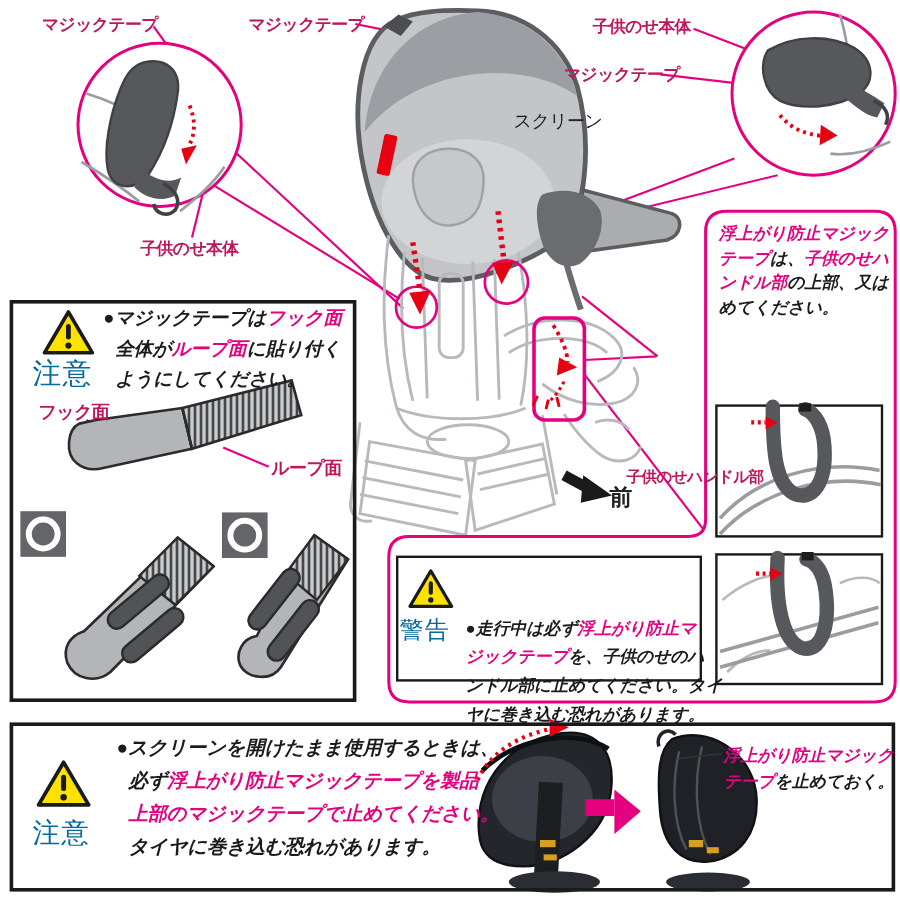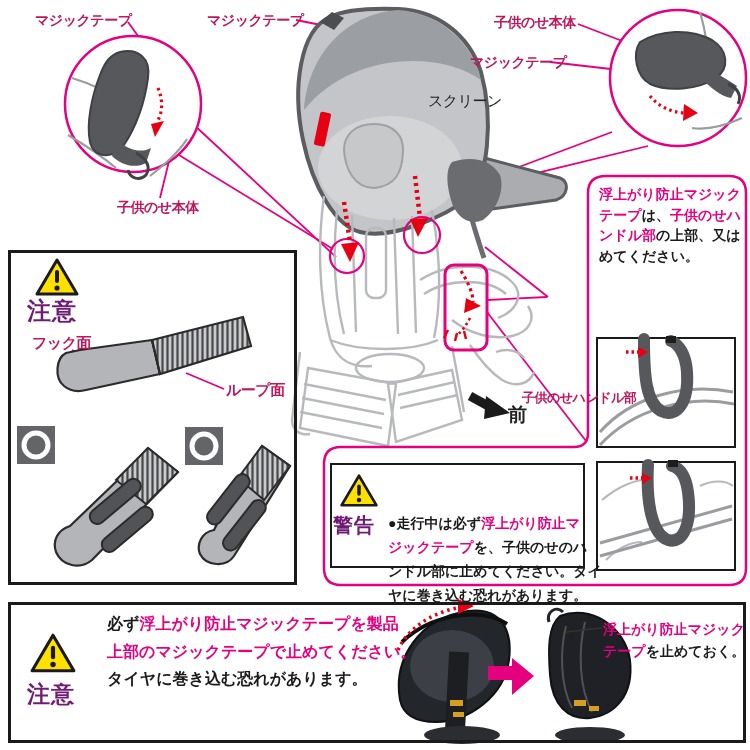--- a/index.html
+++ b/index.html
@@ -3,22 +3,22 @@
 <meta charset="utf-8">
 <style>
   html,body{margin:0;padding:0;background:#fff;}
   .page{position:relative;width:750px;height:750px;background:#fff;overflow:hidden;
         font-family:"Liberation Sans","DejaVu Sans",sans-serif;}
   svg.art{position:absolute;left:0;top:0;z-index:1;}
   .box{position:absolute;border:3px solid #1a1a1a;background:transparent;box-sizing:border-box;z-index:2;}
   .lbl{position:absolute;white-space:nowrap;color:#be185d;font-size:14px;font-weight:600;
        letter-spacing:-0.5px;z-index:4;}
   .lbl.black{color:#222;font-weight:500;}
-  .title{position:absolute;font-weight:bold;color:#701a75;z-index:4;letter-spacing:1px;}
-  .txt{position:absolute;z-index:4;}
+  .title{position:absolute;font-weight:normal;color:#0369a1;z-index:4;letter-spacing:1px;}
+  .txt{position:absolute;z-index:4;font-style:italic;}
   .txt .ln{white-space:nowrap;}
   .k{color:#1b1b1b;} .m{color:#e4007f;}
   .tri{position:absolute;z-index:4;}
   .indent{padding-left:10px;}
 </style>
 </head>
 <body>
 
 <div class="page">
 
@@ -234,36 +234,42 @@
 <svg class="tri" style="left:29px;top:632px;" width="48" height="42" viewBox="0 0 46 40">
   <polygon points="23,3 43,37 3,37" fill="#ffe100" stroke="#1a1a1a" stroke-width="3" stroke-linejoin="round"></polygon>
   <rect x="21" y="13" width="4" height="13" rx="2" fill="#1a1a1a"></rect>
       <circle cx="23" cy="31" r="2.6" fill="#1a1a1a"></circle>
 </svg>
 
 <div class="title" style="left:27px;top:295px;font-size:24px;">注意</div>
 <div class="title" style="left:333px;top:512px;font-size:20px;text-align:center;">警告</div>
 <div class="title" style="left:27px;top:679px;font-size:23px;">注意</div>
 
+<div class="txt" style="left:86px;top:253px;font-size:15.5px;line-height:25.5px;font-weight:600;">
+  <div class="ln"><span class="k">●マジックテープは</span><span class="m">フック面</span></div>
+  <div class="ln indent"><span class="k">全体が</span><span class="m">ループ面</span><span class="k">に貼り付く</span></div>
+  <div class="ln indent"><span class="k">ようにしてください。</span></div>
+</div>
 
 <div class="txt" style="left:599px;top:184px;font-size:14px;line-height:20.6px;font-weight:600;">
   <div class="ln"><span class="m">浮上がり防止マジック</span></div>
   <div class="ln"><span class="m">テープ</span><span class="k">は、</span><span class="m">子供のせハ</span></div>
   <div class="ln"><span class="m">ンドル部</span><span class="k">の上部、又は</span></div>
   <div class="ln"><span class="k">めてください。</span></div>
 </div>
 
 <div class="txt" style="left:388px;top:468px;font-size:14px;line-height:24px;font-weight:600;margin-top:43px;">
   <div class="ln"><span class="k">●走行中は必ず</span><span class="m">浮上がり防止マ</span></div>
   <div class="ln"><span class="m">ジックテープ</span><span class="k">を、子供のせのハ</span></div>
   <div class="ln"><span class="k">ンドル部に止めてください。タイ</span></div>
   <div class="ln"><span class="k">ヤに巻き込む恐れがあります。</span></div>
 </div>
 
 <div class="txt" style="left:97px;top:610px;font-size:16px;line-height:27.5px;font-weight:600;">
+  <div class="ln"><span class="k">●スクリーンを開けたまま使用するときは、</span></div>
   <div class="ln indent"><span class="k">必ず</span><span class="m">浮上がり防止マジックテープを製品</span></div>
   <div class="ln indent"><span class="m">上部のマジックテープで止めてください。</span></div>
   <div class="ln indent"><span class="k">タイヤに巻き込む恐れがあります。</span></div>
 </div>
 
 <div class="txt" style="left:603px;top:618px;font-size:14px;line-height:22px;font-weight:600;">
   <div class="ln"><span class="m">浮上がり防止マジック</span></div>
   <div class="ln"><span class="m">テープ</span><span class="k">を止めておく。</span></div>
 </div>
 

